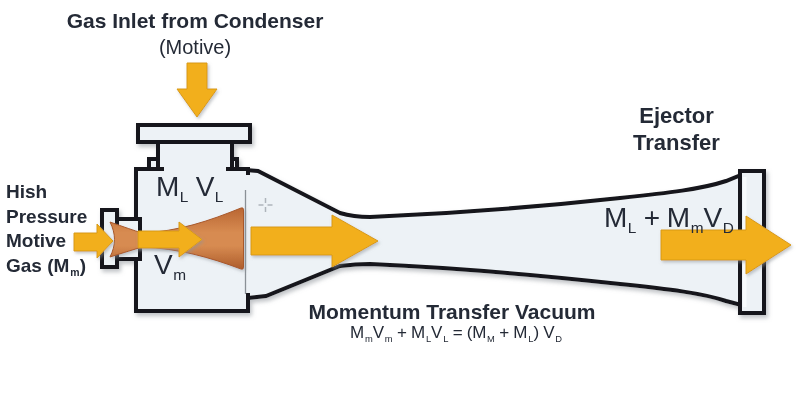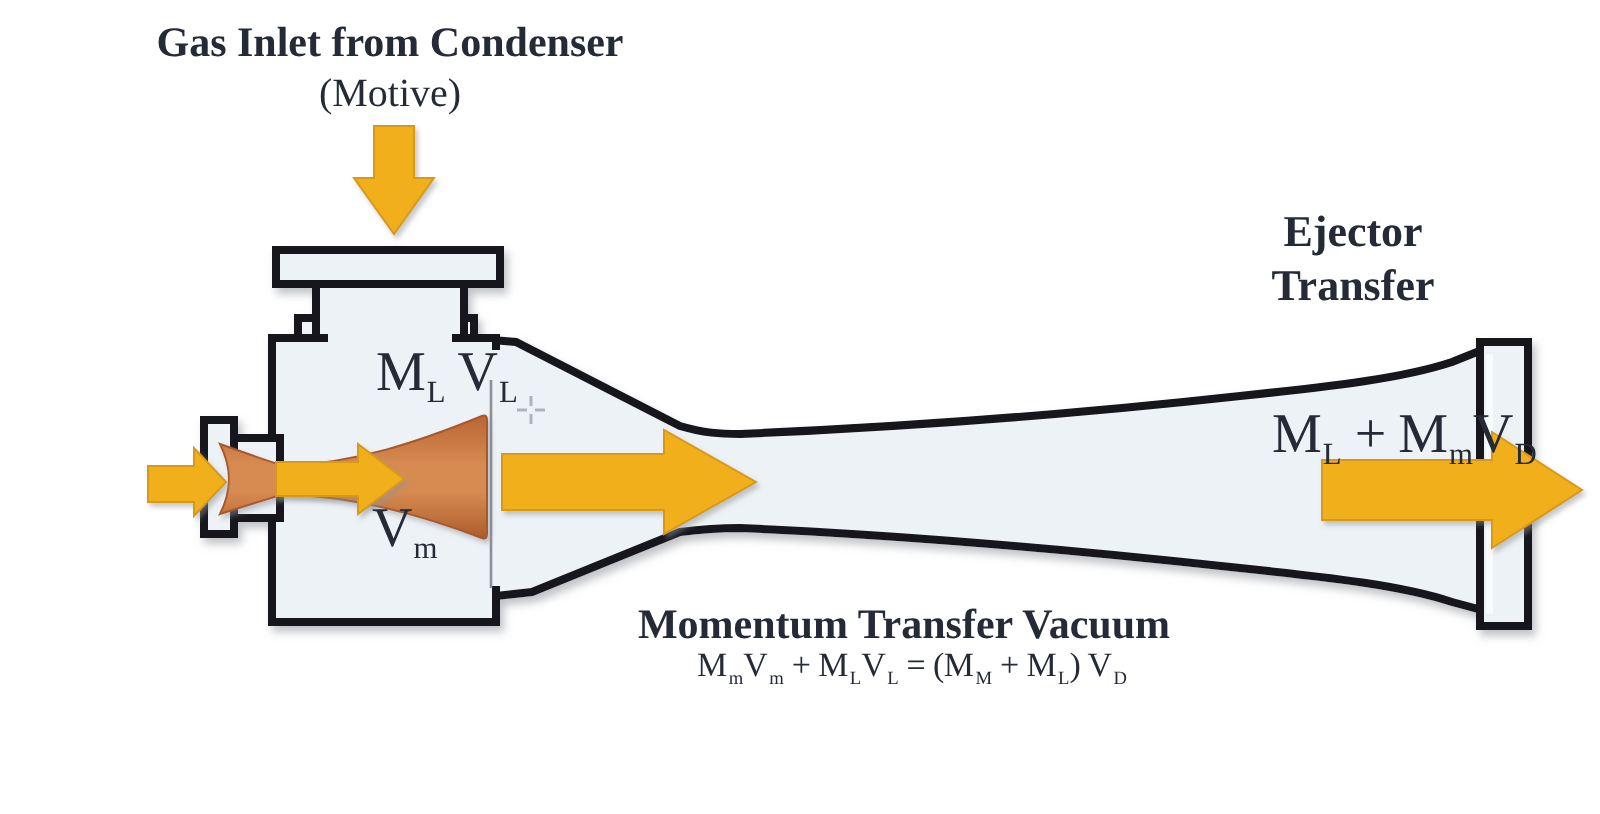--- a/index.html
+++ b/index.html
@@ -1,24 +1,24 @@
 <!DOCTYPE html>
 <html><head>
 <meta charset="utf-8">
 <style>
   html,body{margin:0;padding:0;background:#ffffff;}
   .stage{
     position:relative;width:800px;height:407px;background:#ffffff;overflow:hidden;
-    font-family:Liberation Serif, serif;color:#242a36;
+    font-family:Liberation Sans, sans-serif;color:#242a36;
   }
   .stage svg{position:absolute;left:0;top:0;}
   .lbl{position:absolute;white-space:nowrap;}
   .bold{font-weight:bold;}
   .ctr{text-align:center;white-space:normal;}
-  .formula{font-size:28px;font-weight:400;letter-spacing:-0.5px;margin-left:32px;}
+  .formula{font-size:28px;font-weight:400;letter-spacing:-0.5px;}
   .sb{font-size:55%;position:relative;top:.42em;margin-left:1px;letter-spacing:0;}
   .gas-inlet{left:60px;top:8px;width:270px;font-size:21px;line-height:26px;}
   .vacuum{font-size:20px;font-weight:400;}
   .motive{left:6px;top:180px;font-size:19px;line-height:24.5px;}
   .suction-load{left:156px;top:171px;}
   .motive-vel{left:154px;top:249px;}
   .ej-disch{left:604px;top:102px;width:145px;font-size:22px;line-height:27px;}
   .disch-flow{left:604px;top:202px;}
   .mtd-title{left:306px;top:300px;width:292px;font-size:21px;}
   .mtd-eq{left:280px;top:323px;width:352px;font-size:17px;font-weight:400;letter-spacing:-0.3px;}
@@ -109,20 +109,26 @@
       <polygon points="251,227 332,227 332,215 378,241 332,267 332,255 251,255"></polygon>
       <polygon points="661,230 746,230 746,216 791,245 746,274 746,260 661,260"></polygon>
     </g>
   </svg>
 
   <div class="lbl gas-inlet ctr">
     <div class="bold">Gas Inlet from Condenser</div>
     <div class="vacuum">(Motive)</div>
   </div>
 
+  <div class="lbl motive bold">
+    <div>Hish</div>
+    <div>Pressure</div>
+    <div>Motive</div>
+    <div>Gas (M<span class="sb">m</span>)</div>
+  </div>
 
   <div class="lbl formula suction-load">M<span class="sb">L</span> V<span class="sb">L</span></div>
 
   <div class="lbl formula motive-vel">V<span class="sb">m</span></div>
 
   <div class="lbl ej-disch ctr bold">
     <div>Ejector</div>
     <div>Transfer</div>
   </div>
 

